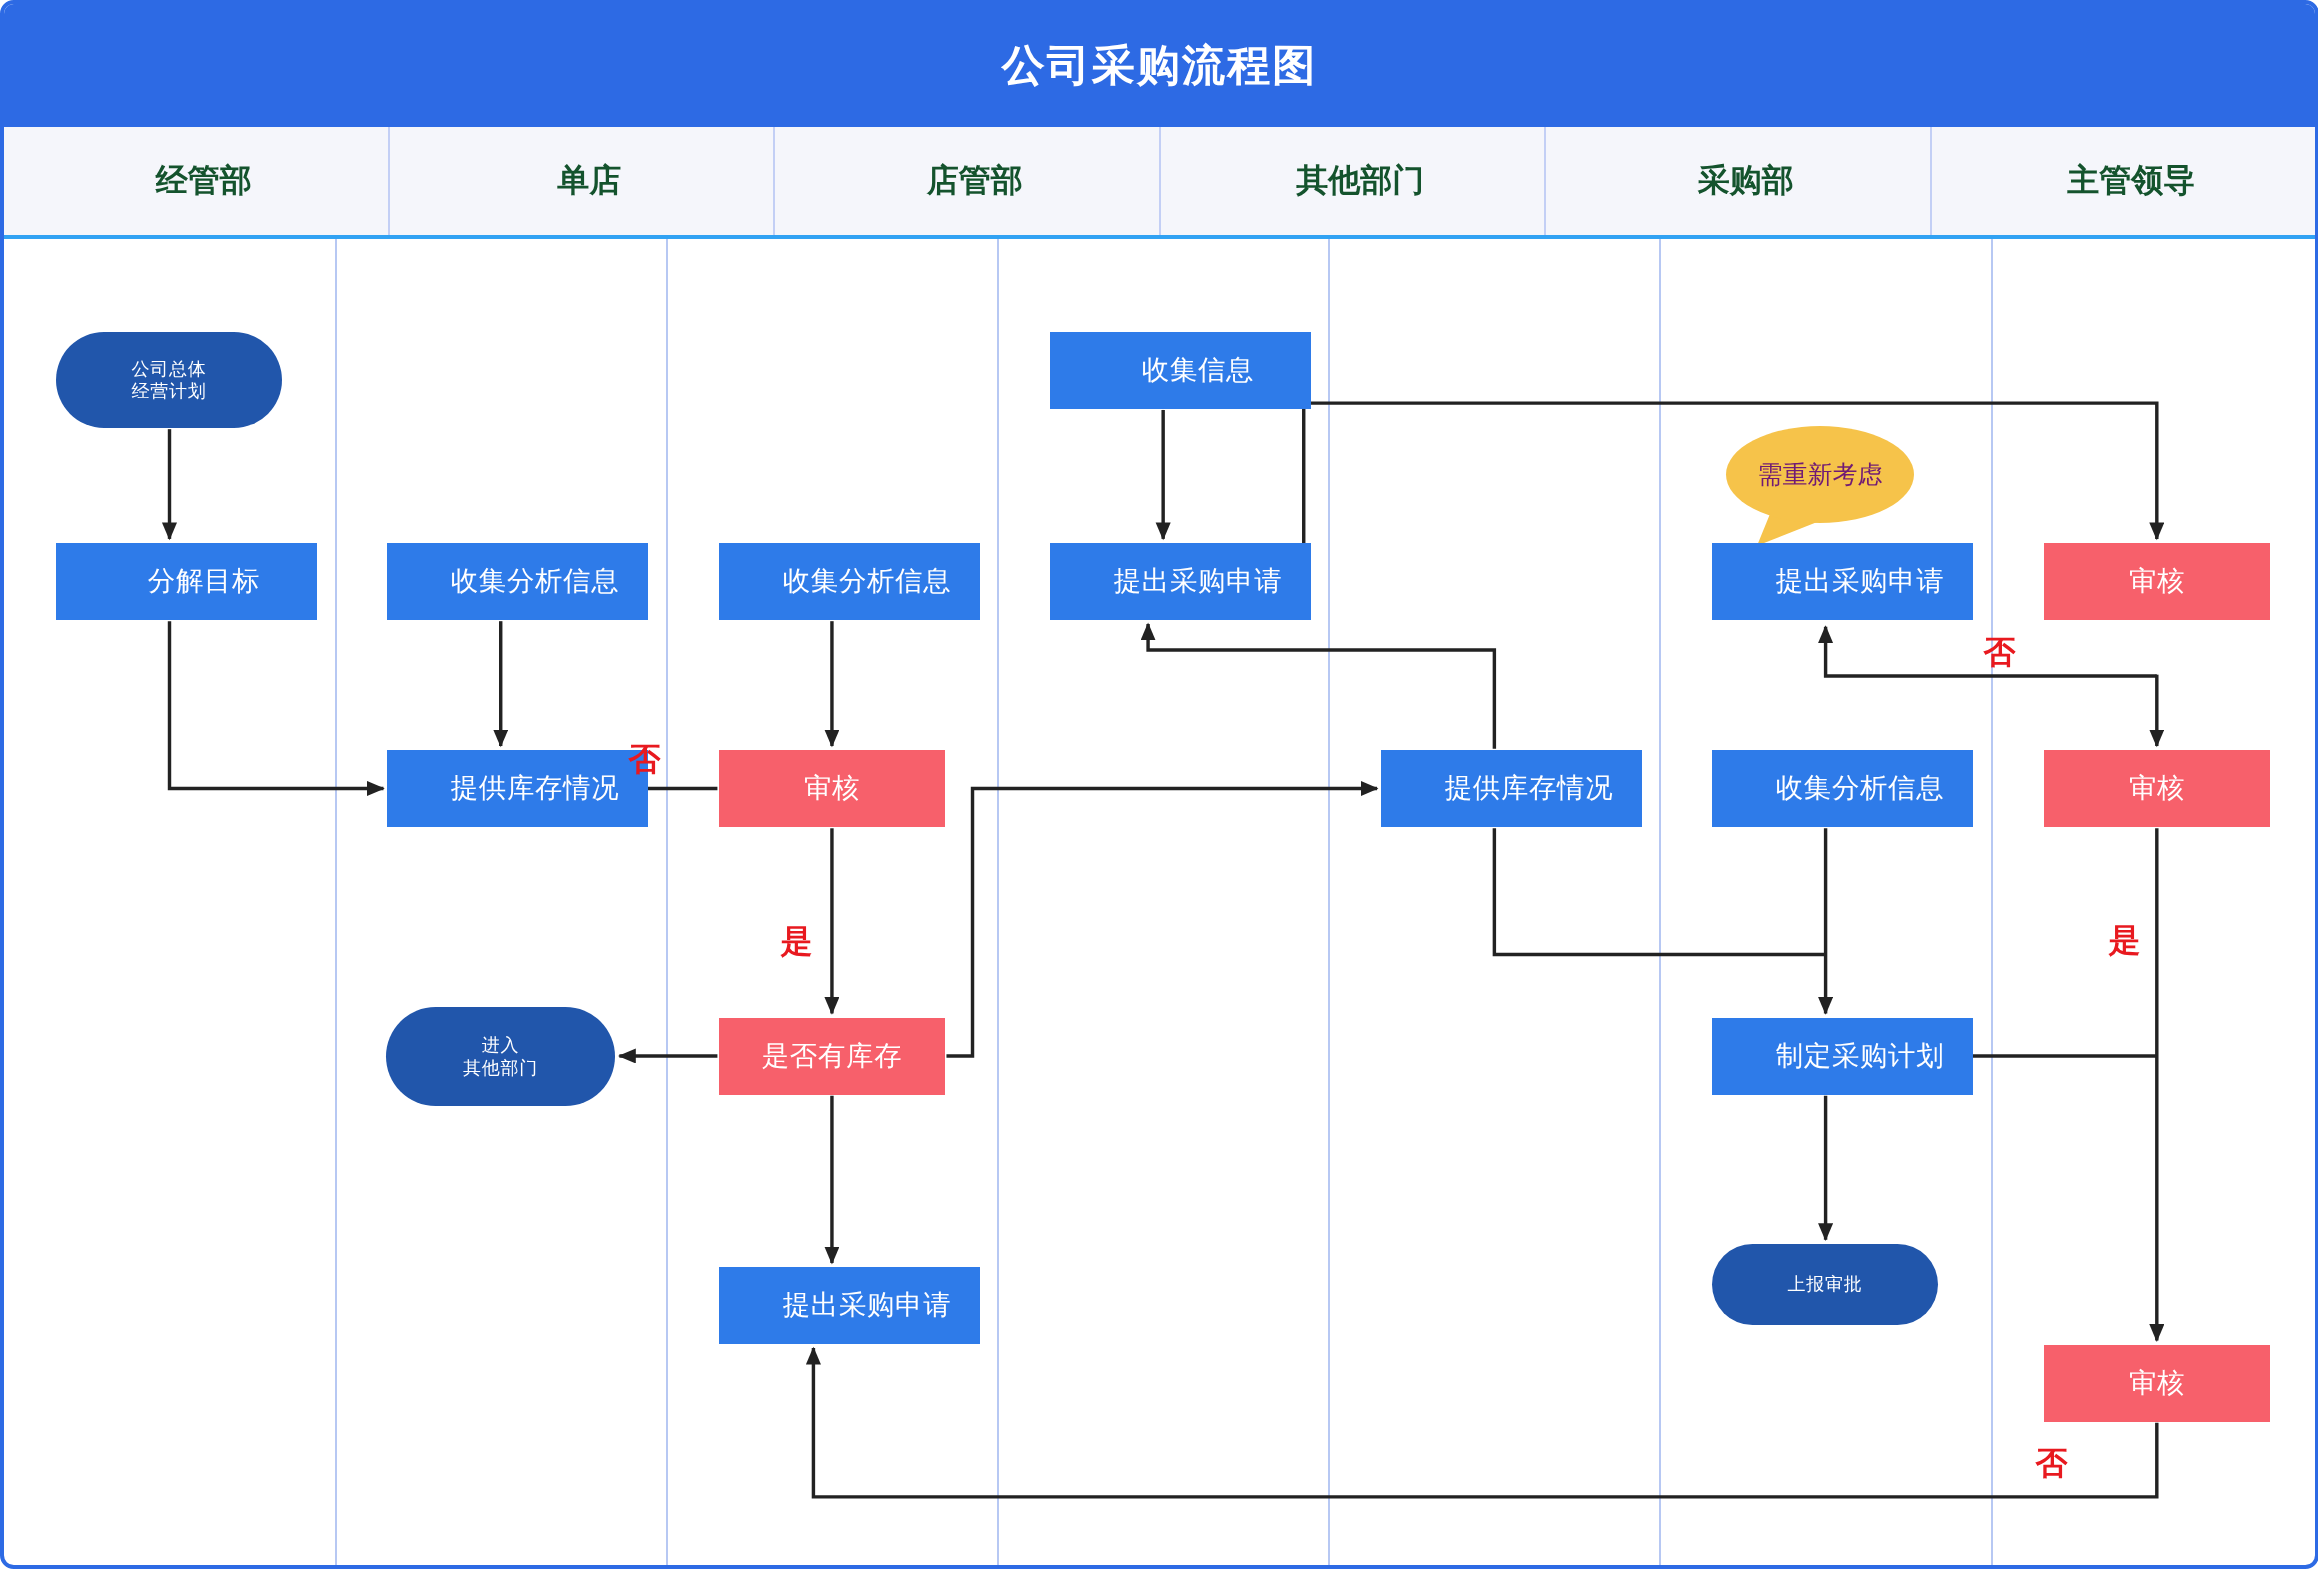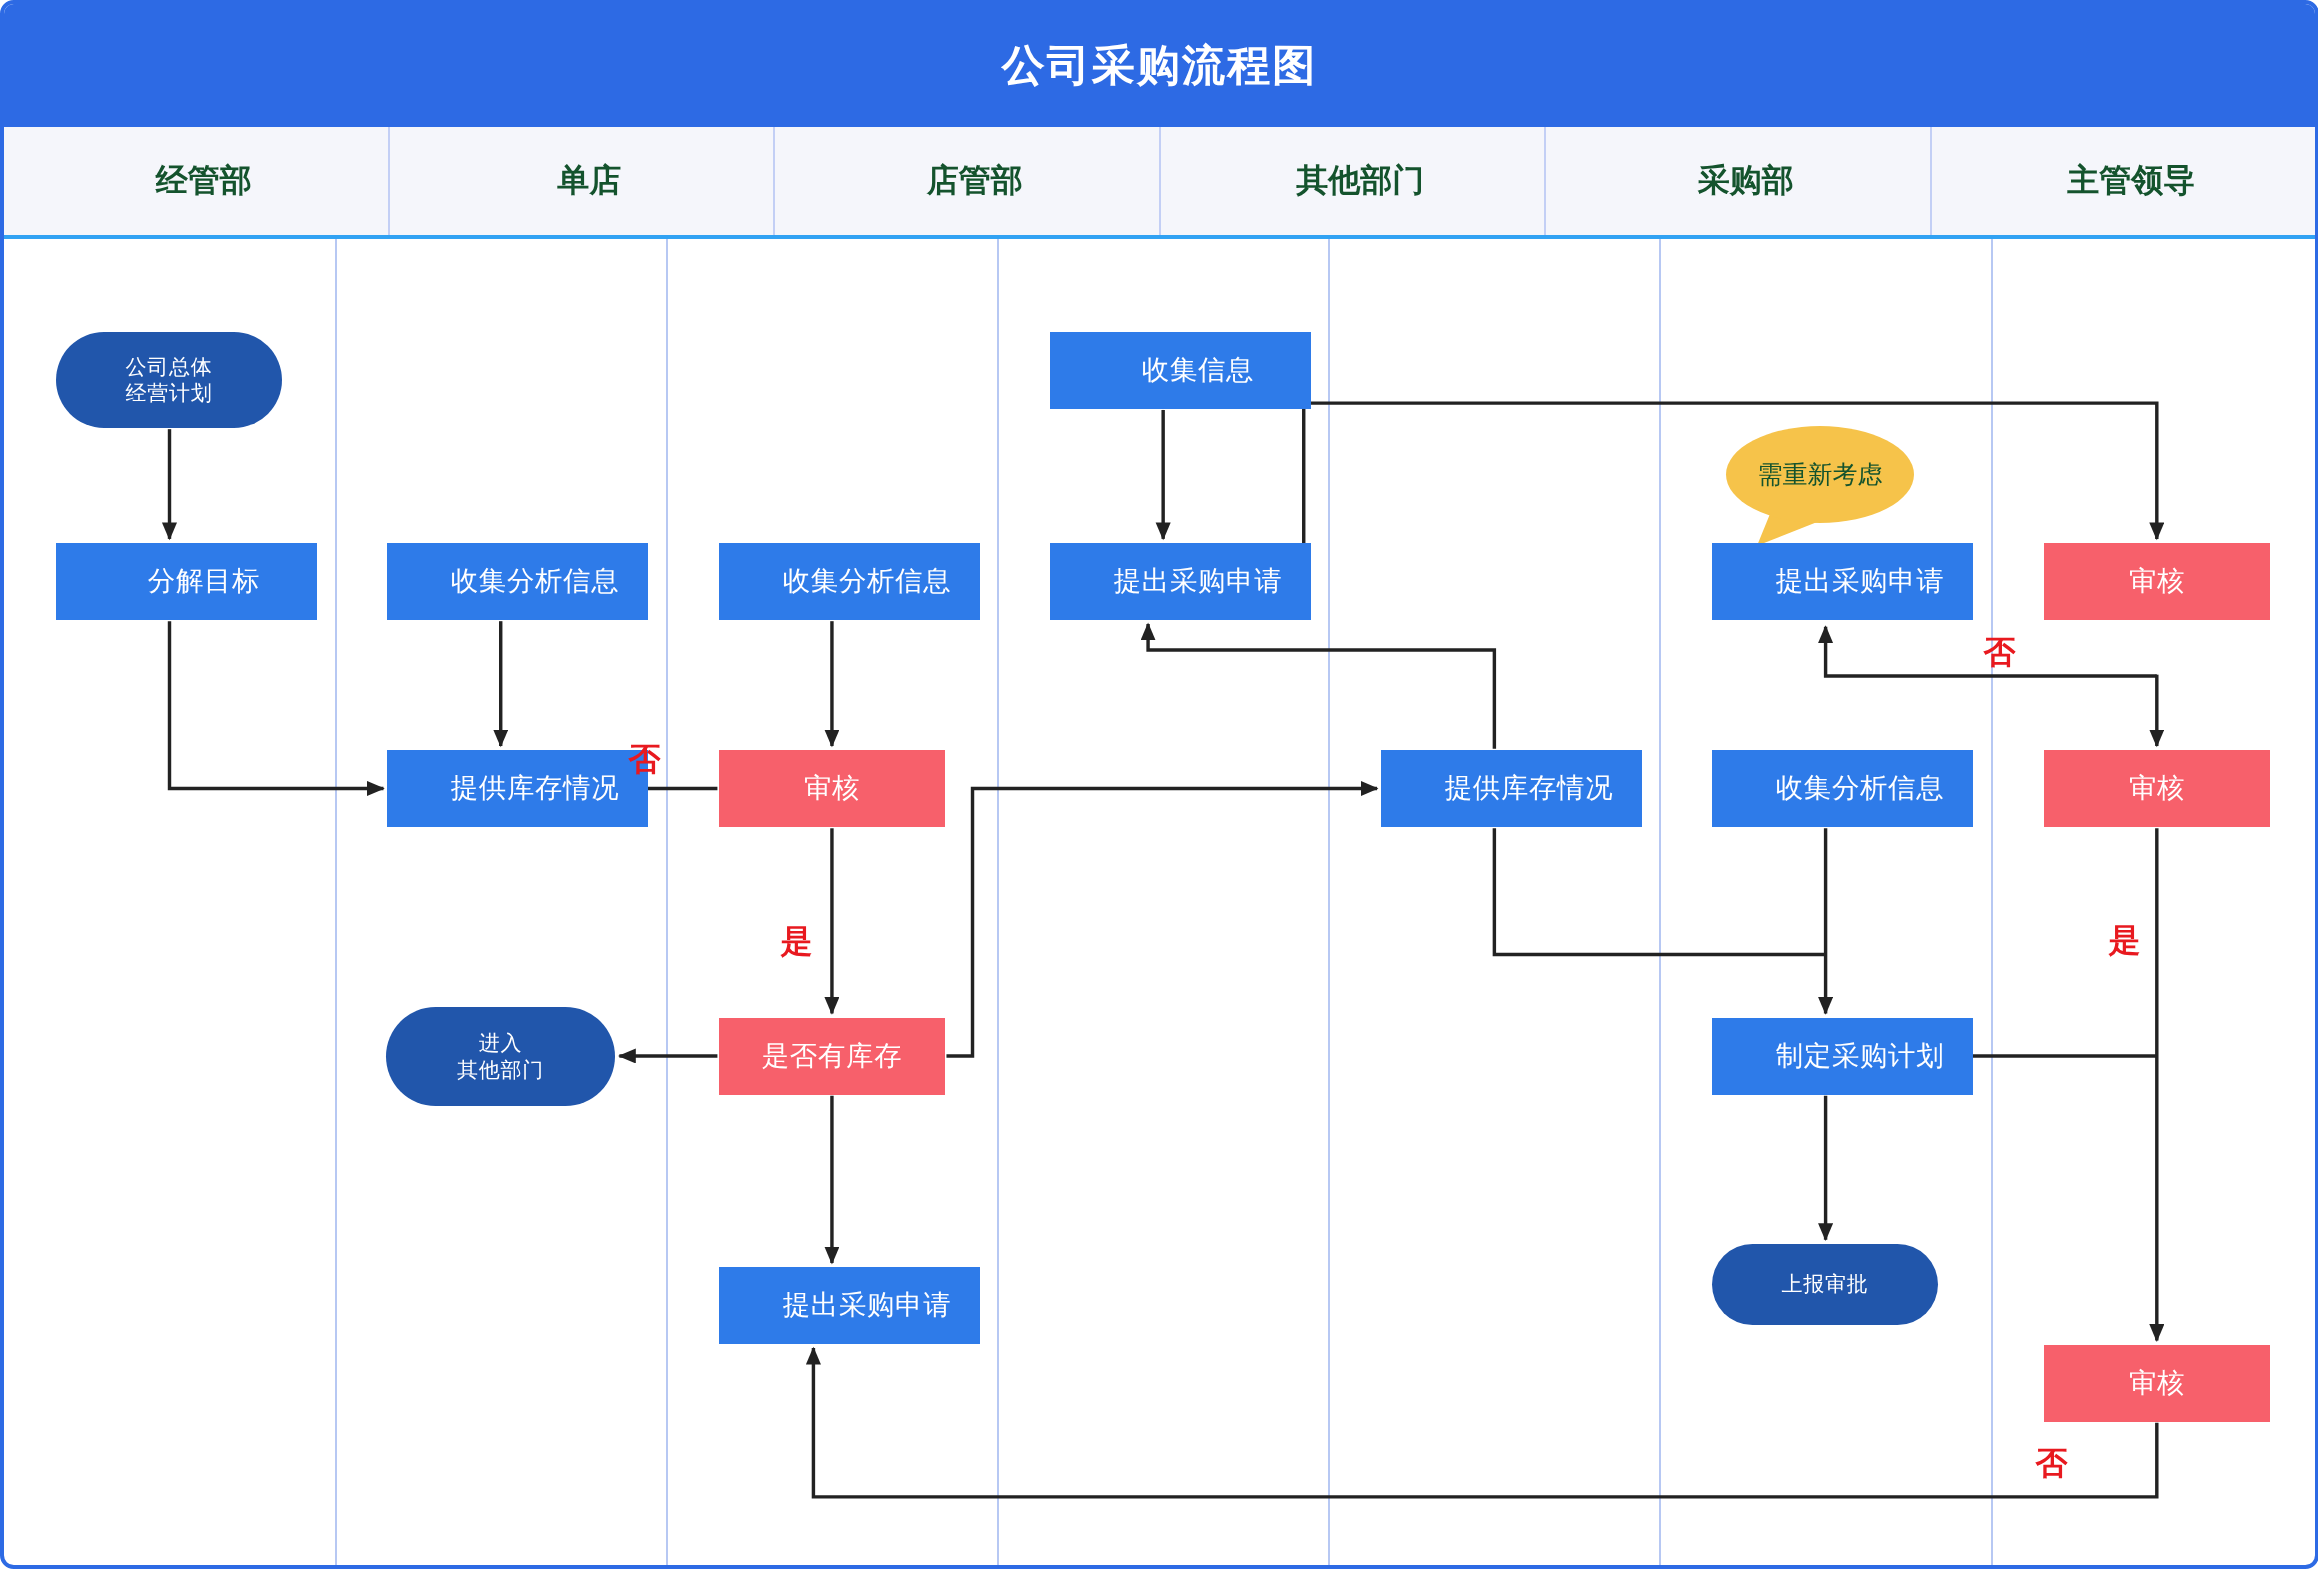--- a/index.html
+++ b/index.html
@@ -24,28 +24,28 @@
   }
   .hdr-cell:last-child{border-right:none;}
   .lane-divider{position:absolute;top:235px;bottom:0;width:2.1px;background:#b7c8f3;z-index:1;}
   #edges{position:absolute;left:0;top:0;z-index:2;}
   .node{
     position:absolute;z-index:3;display:flex;flex-direction:column;align-items:center;justify-content:center;
     color:#ffffff;font-size:27.4px;line-height:1.25;text-align:center;letter-spacing:0.7px;
   }
   .blue{background:#2e7be9;padding-left:35px;}
   .red{background:#f7606b;}
-  .pill{background:#2156ab;border-radius:55px;font-size:21px;}
+  .pill{background:#2156ab;border-radius:55px;font-size:18px;}
   .decision-label{
     position:absolute;z-index:4;display:flex;align-items:center;justify-content:center;
     color:#e8191f;font-size:32px;font-weight:700;
   }
   .bubble{
     position:absolute;z-index:3;background:#f6c34a;border-radius:50%;
-    display:flex;align-items:center;justify-content:center;color:#14532d;font-size:25px;
+    display:flex;align-items:center;justify-content:center;color:#701a75;font-size:25px;
   }
 </style>
 </head>
 <body>
 
 <div id="canvas">
 
   <div class="title-band">
     <span>公司采购流程图</span>
   </div>

